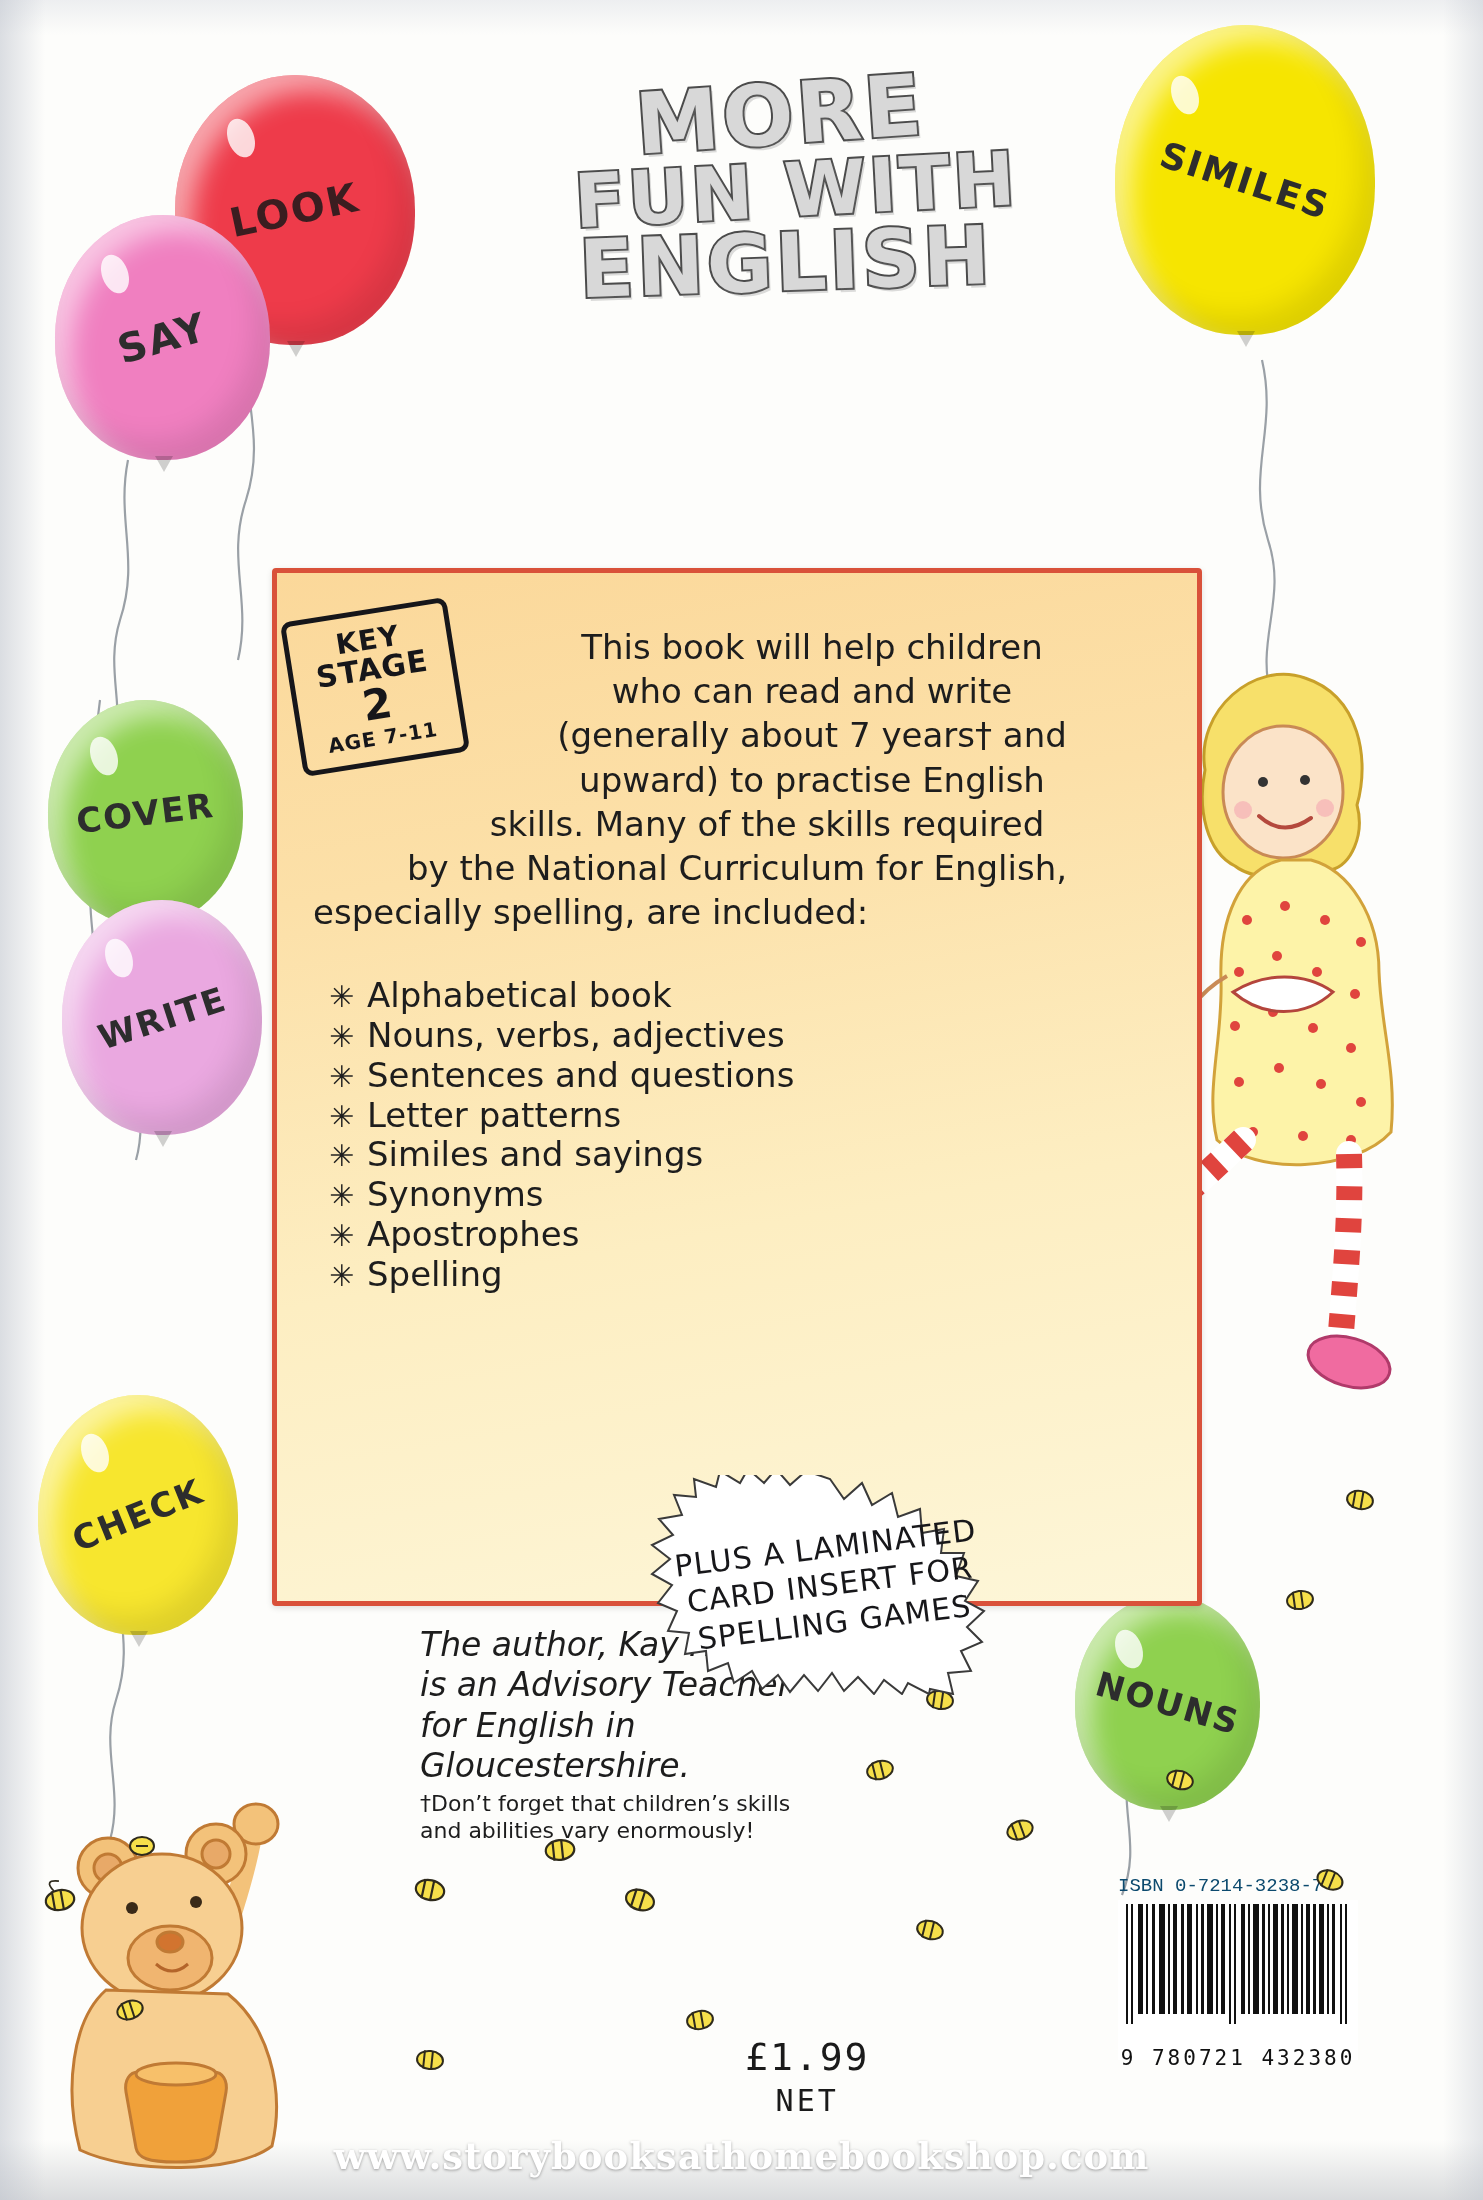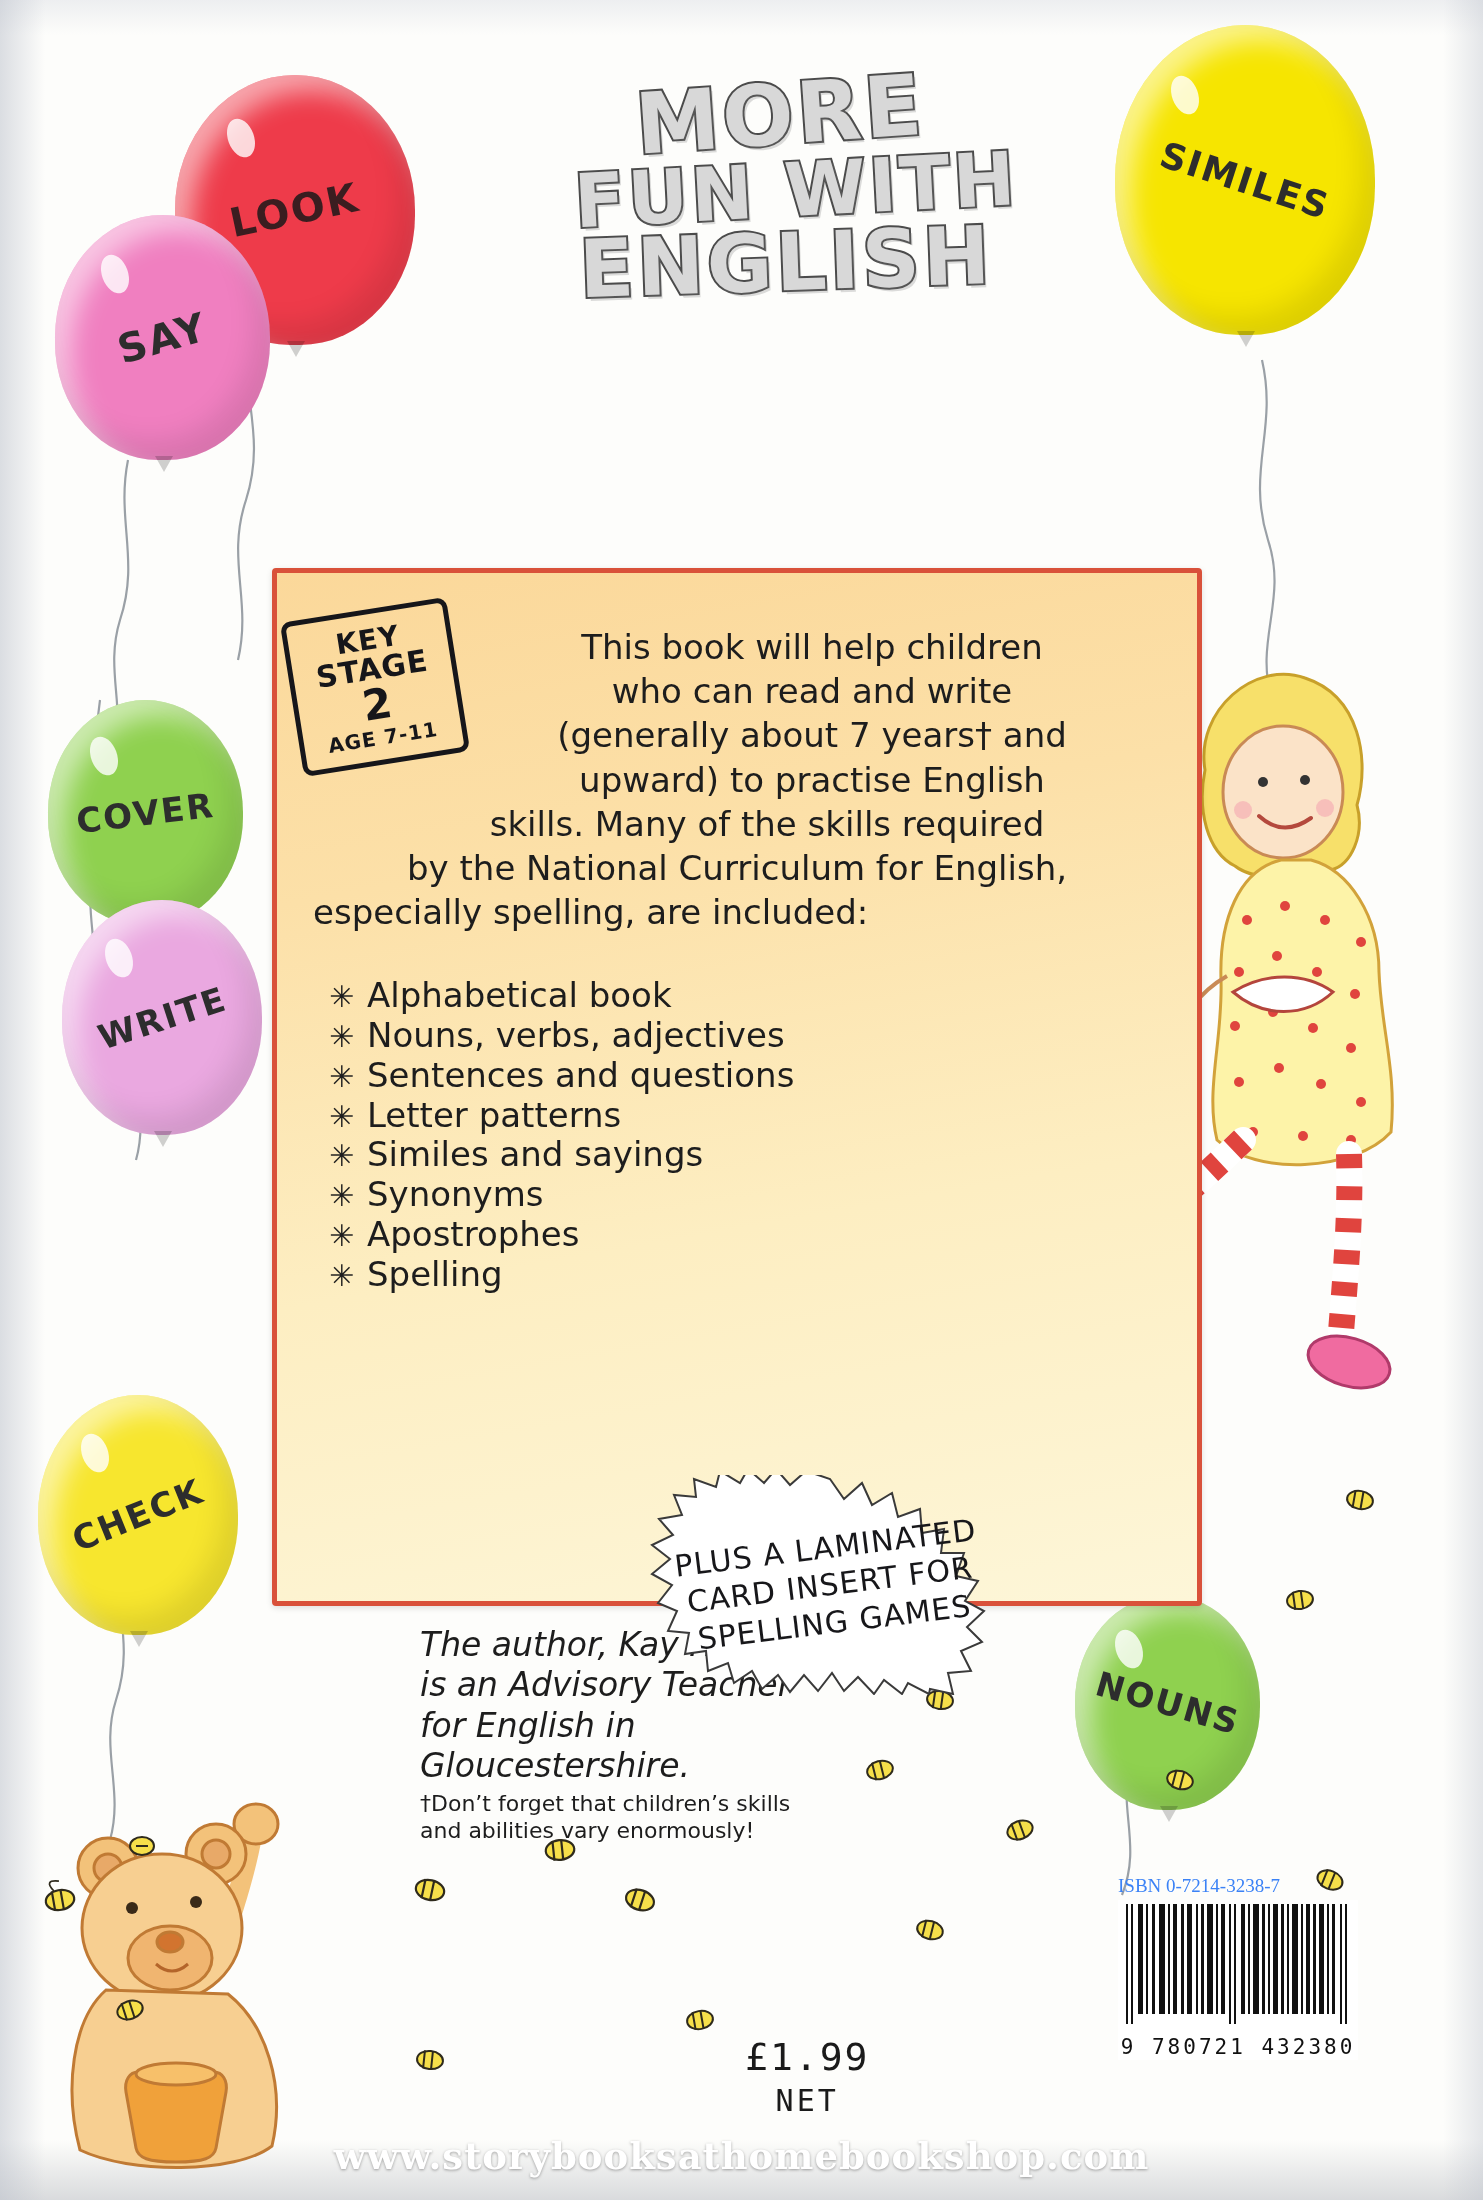--- a/index.html
+++ b/index.html
@@ -233,42 +233,42 @@
     color: #1a1a1a;
     letter-spacing: 2px;
     z-index: 6;
   }
   .price .net { font-size: 30px; display: block; margin-top: 4px; letter-spacing: 3px; }
 
   .isbn-text {
     position: absolute;
     left: 1118px;
     top: 1875px;
-    font-family: Liberation Serif, serif;
+    font-family: Liberation Mono, monospace;
     font-size: 19px;
-    color: #3b82f6;
+    color: #0c4a6e;
     letter-spacing: 0px;
     z-index: 6;
   }
   .barcode {
     position: absolute;
     left: 1118px;
     top: 1900px;
     width: 240px;
     height: 160px;
     background: #fff;
     z-index: 6;
   }
   .barcode .bars { width: 100%; height: 128px; display: block; }
   .barcode .num {
     font-family: "DejaVu Sans Mono", monospace;
     font-size: 21px;
     letter-spacing: 3px;
     color: #111;
-    margin-top: 7px;
+    margin-top: 18px;
     display: block;
     text-align: center;
   }
 
   .watermark {
     position: absolute;
     left: 0;
     right: 0;
     bottom: 22px;
     text-align: center;

